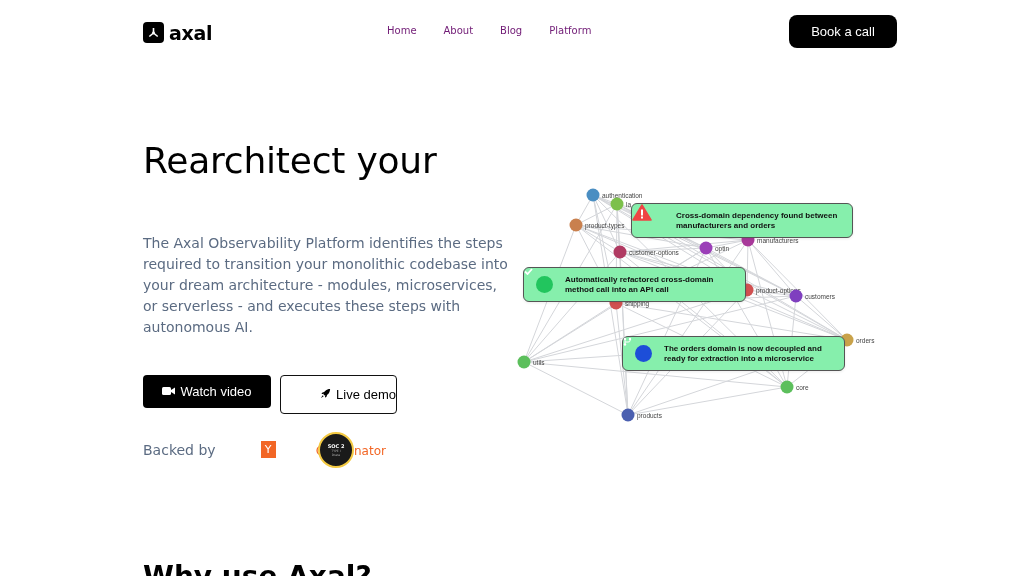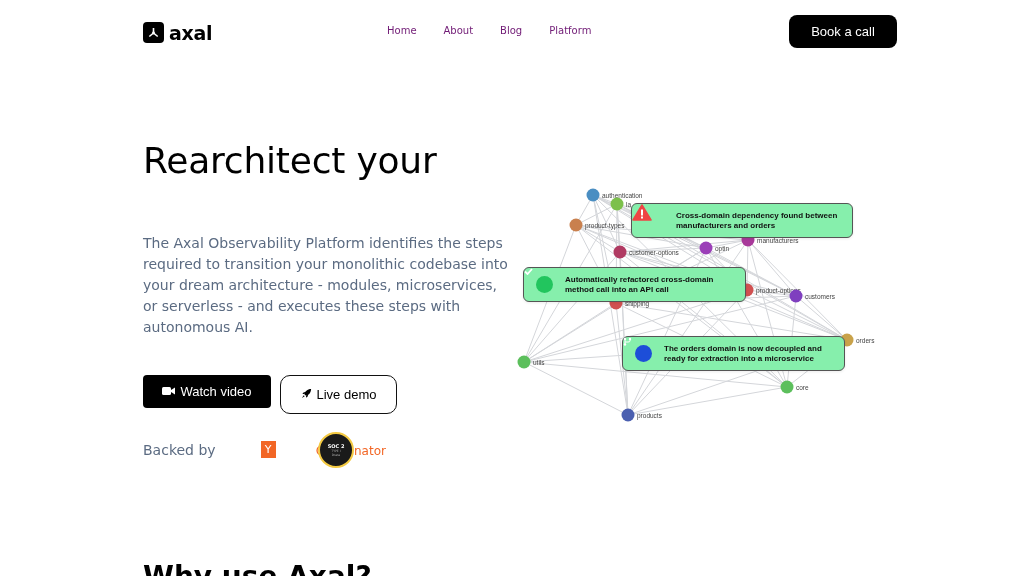--- a/index.html
+++ b/index.html
@@ -11,21 +11,21 @@
   .logo-mark { width: 21px; height: 21px; background: #000; border-radius: 4px; display: flex; align-items: center; justify-content: center; }
   .logo-text { font-family: "DejaVu Sans", sans-serif; font-weight: bold; font-size: 19px; letter-spacing: -0.3px; line-height: 20px; }
   .nav-links { position: absolute; left: 387px; top: 23px; display: flex; gap: 27px; }
   .nav-link { font-size: 10px; color: #701a75; text-decoration: none; line-height: 16px; }
   .book-btn { position: absolute; left: 789px; top: 15px; width: 108px; height: 33px; background: #000; color: #fff; border-radius: 8px; font-size: 13px; display: flex; align-items: center; justify-content: center; border: none; }
 
   .hero-title { position: absolute; left: 143px; top: 143px; font-size: 36px; line-height: 36px; font-weight: normal; color: #000; letter-spacing: -0.2px; }
   .hero-desc { position: absolute; left: 143px; top: 233px; width: 370px; font-size: 14px; line-height: 21px; color: #5b6b82; }
 
   .btn-primary { position: absolute; left: 143px; top: 375px; width: 128px; height: 33px; background: #000; color: #fff; border-radius: 4px; display: flex; align-items: center; justify-content: center; gap: 5px; font-size: 13px; border: none; }
-  .btn-secondary { position: absolute; left: 280px; top: 375px; width: 117px; height: 39px; background: #fff; color: #000; border: 1.5px solid #111; border-radius: 10px; display: flex; align-items: center; justify-content: center; gap: 5px; font-size: 13px; }
+  .btn-secondary { position: absolute; left: 280px; top: 375px; width: 117px; height: 39px; background: #fff; color: #000; border: 1.5px solid #111; border-radius: 4px; display: flex; align-items: center; justify-content: flex-end; gap: 5px; font-size: 13px; }
 
   .backed { position: absolute; left: 143px; top: 441px; display: flex; align-items: flex-end; gap: 36px; }
   .backed-label { font-size: 14px; color: #5b6b82; margin-right: 9px; }
   .yc-box { width: 15px; height: 17px; background: #f26625; color: #fff; font-size: 11px; display: flex; align-items: center; justify-content: center; margin-right: 4px; }
   .yc-text { font-size: 12px; color: #f26625; }
   .soc-badge { position: absolute; left: 318px; top: 432px; width: 36px; height: 36px; border-radius: 50%; background: #1a1a1a; border: 2px solid #f3c942; display: flex; flex-direction: column; align-items: center; justify-content: center; }
   .soc-title { font-size: 5px; color: #fff; font-weight: bold; line-height: 6px; }
   .soc-sub { font-size: 3px; color: #aaa; line-height: 4px; }
 
   .why-title { position: absolute; left: 143px; top: 561px; font-size: 28px; line-height: 32px; color: #000; }

